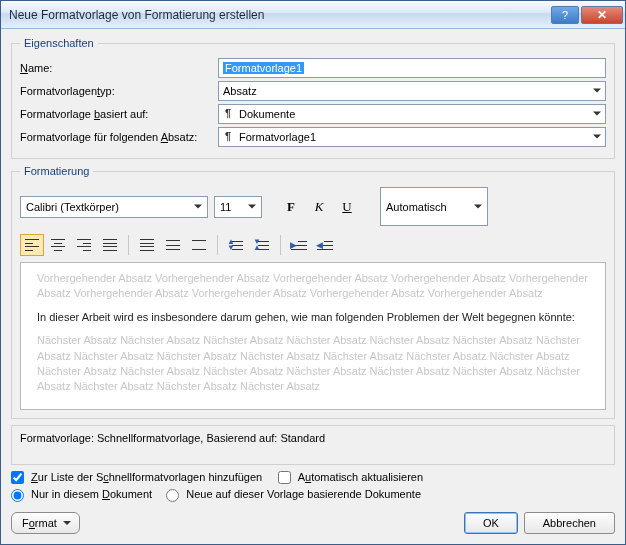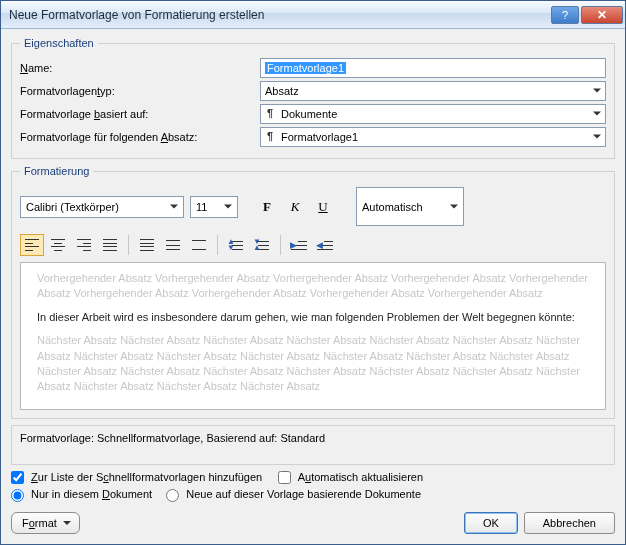--- a/index.html
+++ b/index.html
@@ -8,29 +8,29 @@
   .titlebar { height: 28px; background: linear-gradient(#f8fbff,#dbe8f7 45%,#c7daef 46%,#e4eefb); display: flex; align-items: center; padding: 0 2px 0 8px; border-bottom: 1px solid #9bb6d6; }
   .title { flex: 1; color: #1f2b3d; font-size: 12px; }
   .winbtns { display: flex; gap: 2px; }
   .winbtn { width: 28px; height: 18px; border: 1px solid #5a7aa5; border-radius: 2px; display: flex; align-items: center; justify-content: center; color: #fff; }
   .winbtn.help { background: linear-gradient(#6fa9e8,#3d7cc9); }
   .winbtn.close { background: linear-gradient(#e88a7b,#c9452f); width: 42px; font-weight: bold; font-size: 12px; }
   .body { flex: 1; padding: 8px 10px 10px 10px; display: flex; flex-direction: column; gap: 6px; overflow: hidden; }
   fieldset { border: 1px solid #d0d0d0; padding: 6px 8px 8px 8px; margin: 0; }
   legend { padding: 0 4px; color: #1a3e7a; }
   .row { display: flex; align-items: center; margin: 3px 0; }
-  .lbl { width: 240px; }
+  .lbl { width: 198px; }
   .lbl u { text-decoration: underline; }
   .inp, .sel { flex: 1; height: 20px; border: 1px solid #8a9cb2; background: #fff; padding: 0 4px; display: flex; align-items: center; position: relative; }
   .nameval { background: #3399ff; color: #fff; padding: 0 2px; }
   .sel::after { content: ""; position: absolute; right: 4px; top: 50%; transform: translateY(-30%); border: 4px solid transparent; border-top-color: #333; }
   .pil { position: absolute; left: 6px; top: 2px; color: #333; font-weight: bold; }
   .pilpad { padding-left: 20px; }
   .fmtrow { display: flex; gap: 6px; align-items: center; margin: 4px 0 8px 0; flex-wrap: wrap; }
-  .fontsel { width: 164px; height: 22px; border: 1px solid #8a9cb2; background: #fff; display: flex; align-items: center; padding: 0 12px 0 5px; position: relative; }
+  .fontsel { width: 188px; height: 22px; border: 1px solid #8a9cb2; background: #fff; display: flex; align-items: center; padding: 0 12px 0 5px; position: relative; }
   .fontsel::after { content: ""; position: absolute; right: 5px; top: 50%; transform: translateY(-30%); border: 4px solid transparent; border-top-color: #333; }
   .szsel { width: 48px; height: 22px; border: 1px solid #8a9cb2; background: #fff; display: flex; align-items: center; padding: 0 18px 0 5px; position: relative; }
   .szsel::after { content: ""; position: absolute; right: 5px; top: 50%; transform: translateY(-30%); border: 4px solid transparent; border-top-color: #333; }
   .ibtn { width: 22px; height: 22px; border: 1px solid transparent; display: flex; align-items: center; justify-content: center; font-family: "Times New Roman", serif; font-size: 13px; }
   .b { font-weight: bold; } .i { font-style: italic; } .u2 { text-decoration: underline; }
   .colorsel { width: 108px; height: 39px; border: 1px solid #8a9cb2; background: #fff; display: flex; align-items: center; padding: 0 18px 0 5px; position: relative; }
   .colorsel::after { content: ""; position: absolute; right: 5px; top: 50%; transform: translateY(-30%); border: 4px solid transparent; border-top-color: #333; }
   .tbrow { display: flex; gap: 2px; align-items: center; margin-bottom: 6px; }
   .tbtn { width: 24px; height: 22px; border: 1px solid transparent; display: flex; align-items: center; justify-content: center; }
   .tbtn.active { border: 1px solid #d9a43b; background: #ffe9b5; }

